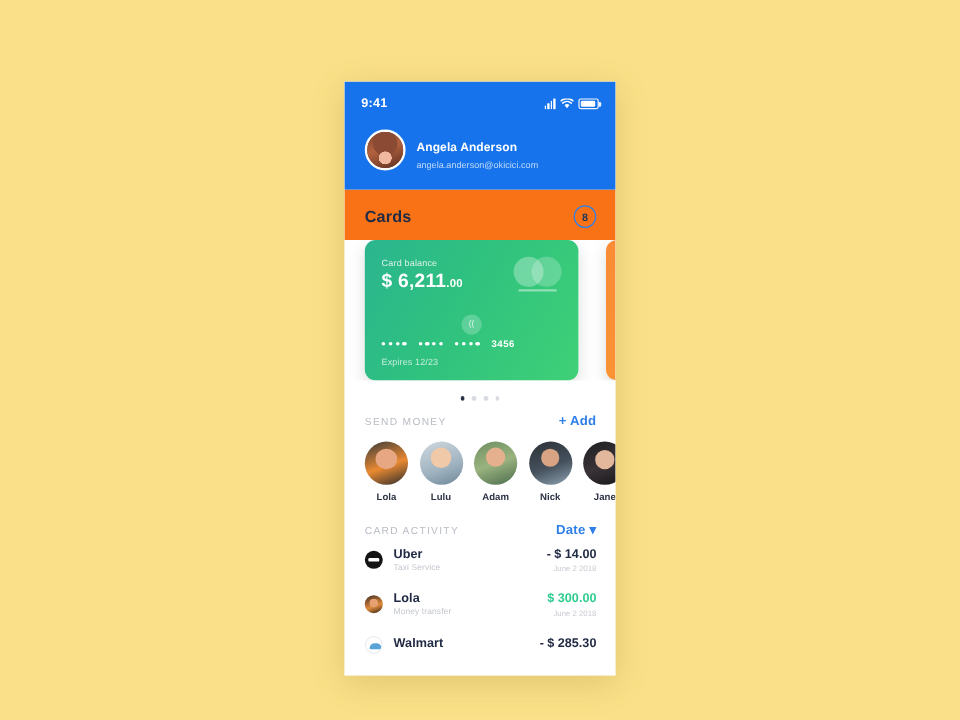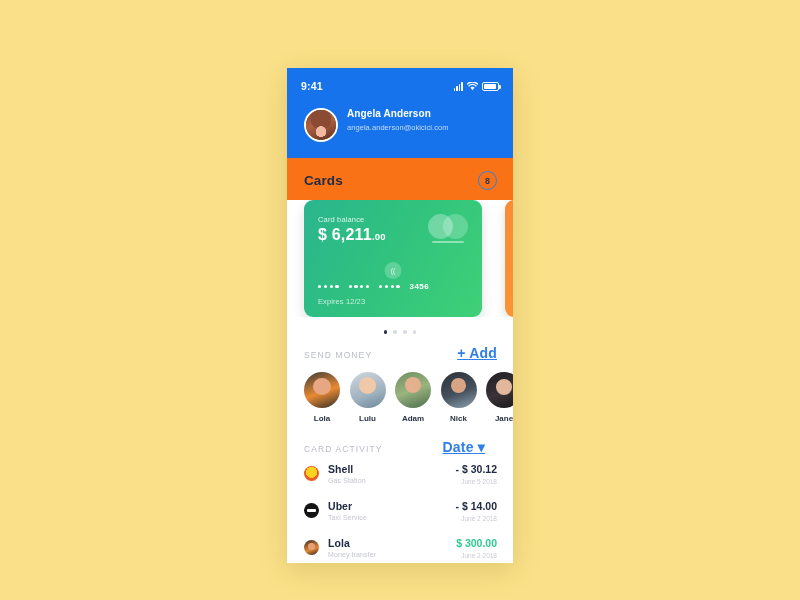--- a/index.html
+++ b/index.html
@@ -90,21 +90,21 @@
   .battery i {
     position: absolute;
     left: 1px; top: 1px; bottom: 1px;
     width: 12px;
     background: #ffffff;
     border-radius: 1px;
   }
 
   .profile {
     display: flex;
-    align-items: flex-start;
+    align-items: flex-end;
     padding: 12px 0 0 17px;
   }
   .avatar-ring {
     width: 34px;
     height: 34px;
     border-radius: 50%;
     border: 2px solid #ffffff;
     box-sizing: border-box;
     overflow: hidden;
     flex: 0 0 auto;
@@ -295,25 +295,24 @@
     justify-content: space-between;
     padding: 0 16px 0 17px;
   }
   .section-title {
     font-size: 8.5px;
     letter-spacing: 1.1px;
     color: #b9bcc5;
     font-weight: normal;
   }
   .section-action {
-    font-size: 14px;
+    font-size: 11px;
     color: #2f7fe8;
     font-weight: bold;
     letter-spacing: 0.2px;
-    text-decoration: underline;
   }
 
   
   .contacts {
     display: flex;
     gap: 9.5px;
     padding: 11px 0 0 17px;
     overflow: hidden;
   }
   .contact {
@@ -343,21 +342,21 @@
   .p-nick  { background: linear-gradient(160deg,#2c3136 0%,#44505c 55%,#8fa3b2 100%); }
   .p-nick::after { content:""; position:absolute; left:28%; top:18%; width:44%; height:42%; border-radius:50%; background:#d9a483; }
   .p-jane  { background: linear-gradient(160deg,#1f1f22 0%,#3a3338 55%,#151517 100%); }
   .p-jane::after { content:""; position:absolute; left:27%; top:20%; width:46%; height:44%; border-radius:50%; background:#e3b79b; }
 
   
   .activity-head {
     display: flex;
     align-items: baseline;
     justify-content: space-between;
-    padding: 16px 28px 0 17px;
+    padding: 16px 16px 0 17px;
   }
   .activity-list {
     padding: 0 16px 0 17px;
   }
   .txn {
     display: flex;
     align-items: center;
     padding: 8px 0 7px 0;
   }
   .txn-icon {
@@ -559,31 +558,20 @@
   <div class="activity-head">
     <div class="section-title">CARD ACTIVITY</div>
     <div class="section-action">
       <span>Date</span>
       <span>▾</span>
     </div>
   </div>
 
   <div class="activity-list">
 
-    <div class="txn">
-      <span class="txn-icon ic-shell"></span>
-      <div class="txn-main">
-        <div class="txn-name">Shell</div>
-        <div class="txn-sub">Gas Station</div>
-      </div>
-      <div class="txn-right">
-        <div class="txn-amt">- $ 30.12</div>
-        <div class="txn-date">June 5 2018</div>
-      </div>
-    </div>
 
     <div class="txn">
       <span class="txn-icon ic-uber"></span>
       <div class="txn-main">
         <div class="txn-name">Uber</div>
         <div class="txn-sub">Taxi Service</div>
       </div>
       <div class="txn-right">
         <div class="txn-amt">- $ 14.00</div>
         <div class="txn-date">June 2 2018</div>

